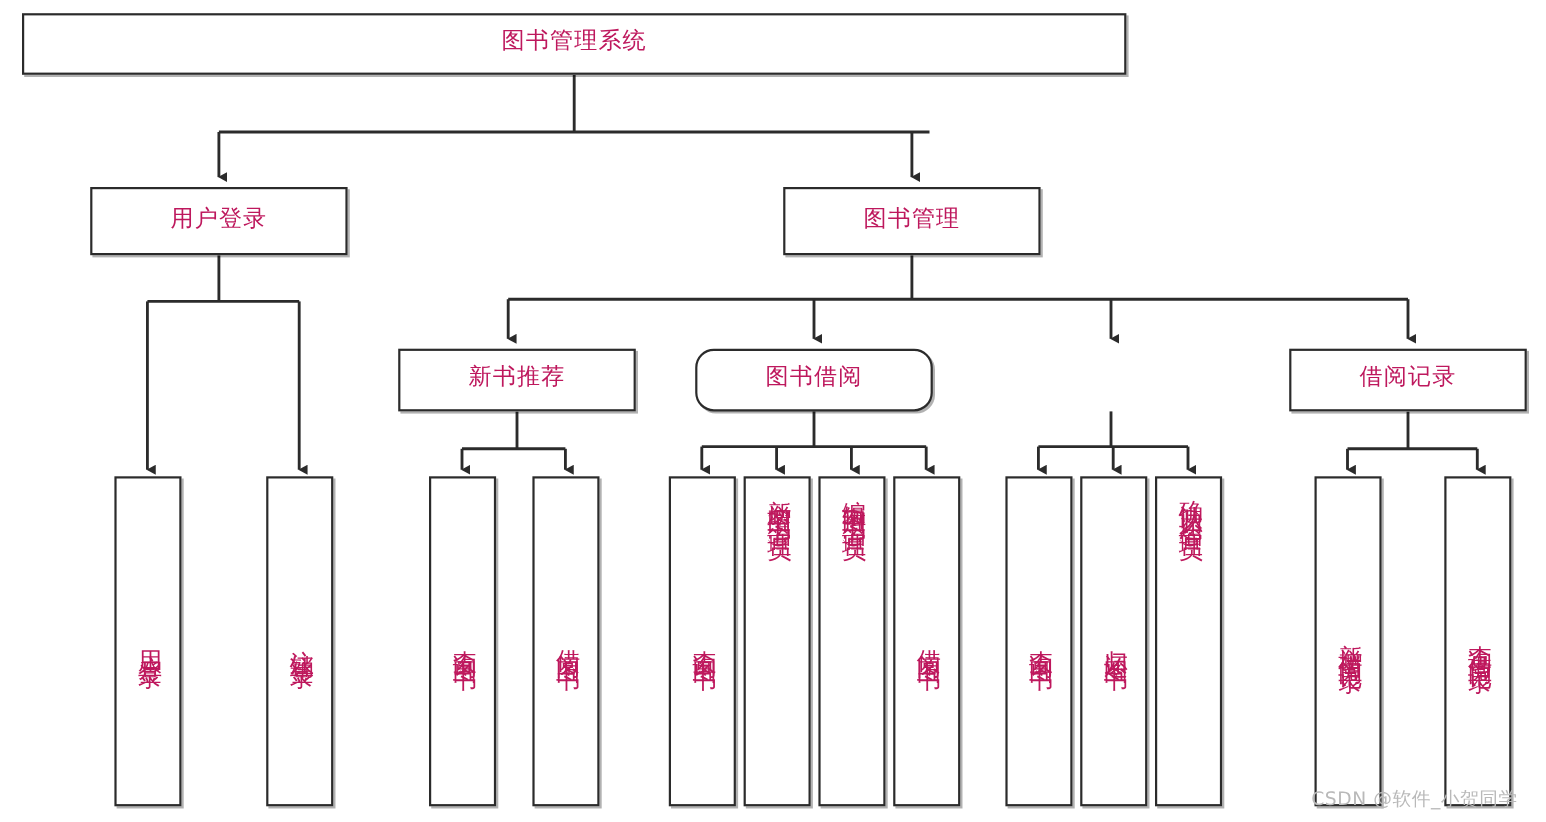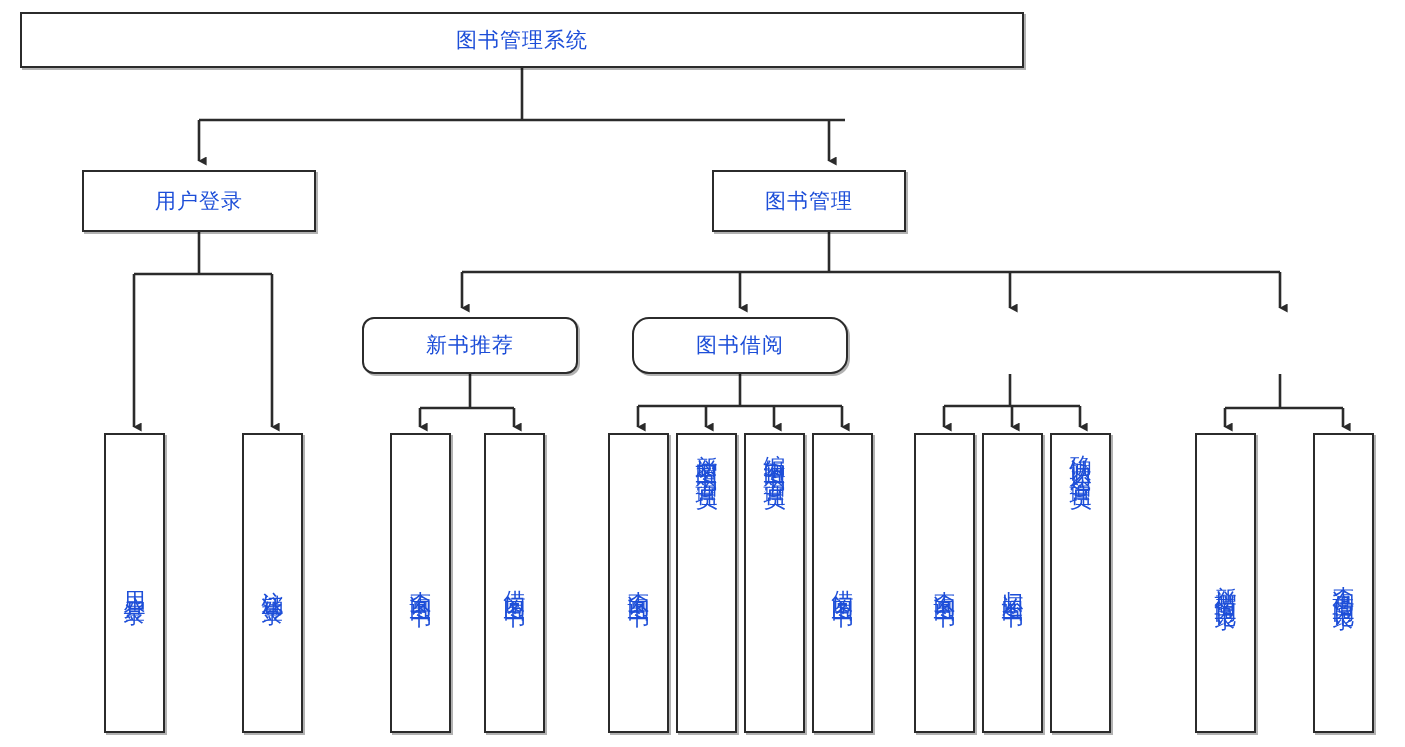--- a/index.html
+++ b/index.html
@@ -33,22 +33,23 @@
     box-shadow: 2px 2px 0 rgba(0,0,0,0.30);
     display: flex;
     align-items: center;
     justify-content: center;
     color: #3a3a3a;
   }
   .node .label {
     font-size: 21px;
     line-height: 1.08;
     letter-spacing: 1px;
-    color: #1d4ed8;
+    color: #be185d;
     white-space: nowrap;
+    font-family: Liberation Mono, monospace;
   }
   .node.vertical {
     align-items: flex-start;
     padding-top: 2px;
   }
   .node.vertical .label {
     writing-mode: vertical-rl;
     text-orientation: upright;
     font-size: 22px;
     letter-spacing: 5px;
@@ -122,29 +123,32 @@
     </g>
   </svg>
 
   <div class="node" style="left:20px; top:12px; width:1004px; height:56px;">
     <span class="label">图书管理系统</span>
   </div>
 
   <div class="node" style="left:82px; top:170px; width:234px; height:62px;">
     <span class="label">用户登录</span>
   </div>
-  <div class="node" style="left:712px; top:170px; width:194px; height:62px;">
+  <div class="node" style="left:712px; top:170px; width:234px; height:62px;">
     <span class="label">图书管理</span>
   </div>
 
-  <div class="node" style="left:362px; top:317px; width:216px; height:57px;border-radius:12px;">
+  <div class="node" style="left:362px; top:317px; width:216px; height:57px;">
     <span class="label">新书推荐</span>
   </div>
   <div class="node" style="left:632px; top:317px; width:216px; height:57px;border-radius:17px;">
     <span class="label">图书借阅</span>
+  </div>
+  <div class="node" style="left:1172px; top:317px; width:216px; height:57px;">
+    <span class="label">借阅记录</span>
   </div>
 
   <div class="node vertical centered" style="left:104px; top:433px; width:61px; height:300px;">
     <span class="label">用户登录</span>
   </div>
   <div class="node vertical centered" style="left:242px; top:433px; width:61px; height:300px;">
     <span class="label">注销登录</span>
   </div>
 
   <div class="node vertical centered" style="left:390px; top:433px; width:61px; height:300px;">
@@ -177,14 +181,15 @@
     <span class="label">确认归还（管理员）</span>
   </div>
 
   <div class="node vertical centered" style="left:1195px; top:433px; width:61px; height:300px;">
     <span class="label">新增借阅记录</span>
   </div>
   <div class="node vertical centered" style="left:1313px; top:433px; width:61px; height:300px;">
     <span class="label">查询借阅记录</span>
   </div>
 
+  <div class="watermark" style="left:1192px; top:715px;">CSDN @软件_小贺同学</div>
 
 </div>
 
 </body></html>

